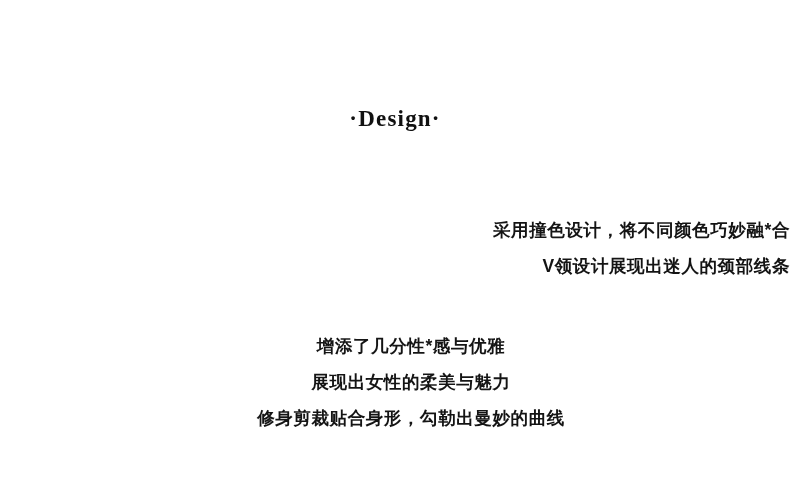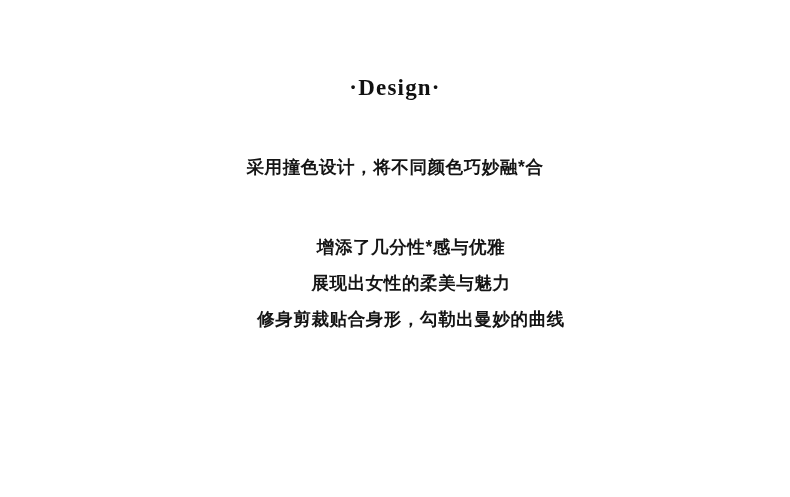--- a/index.html
+++ b/index.html
@@ -17,35 +17,36 @@
   .page {
     width: 790px;
     height: 497px;
     position: relative;
     box-sizing: border-box;
     display: flex;
     flex-direction: column;
     align-items: center;
   }
   .heading {
-    margin-top: 76px;
+    margin-top: 107px;
     font-family: "Liberation Serif", serif;
     font-size: 23px;
     font-weight: bold;
     letter-spacing: 1.2px;
     color: #111111;
     text-align: center;
     line-height: 1;
   }
   .block {
     width: 100%;
     text-align: center;
   }
   .block-one {
-    margin-top: 50px;
+    margin-top: 82px;
+    text-align: right;
   }
   .block-two {
     margin-top: 44px;
     margin-left: 32px;
   }
   .line {
     font-family: "Liberation Sans", sans-serif;
     font-size: 17.5px;
     font-weight: bold;
     color: #141414;
@@ -56,20 +57,21 @@
 </style>
 </head>
 <body>
 
 <div class="page">
 
   <div class="heading">·Design·</div>
 
   <div class="block block-one">
     <div class="line">采用撞色设计，将不同颜色巧妙融*合</div>
+    <div class="line">V领设计展现出迷人的颈部线条</div>
   </div>
 
   <div class="block block-two">
     <div class="line">增添了几分性*感与优雅</div>
     <div class="line">展现出女性的柔美与魅力</div>
     <div class="line">修身剪裁贴合身形，勾勒出曼妙的曲线</div>
   </div>
 
 </div>
 

